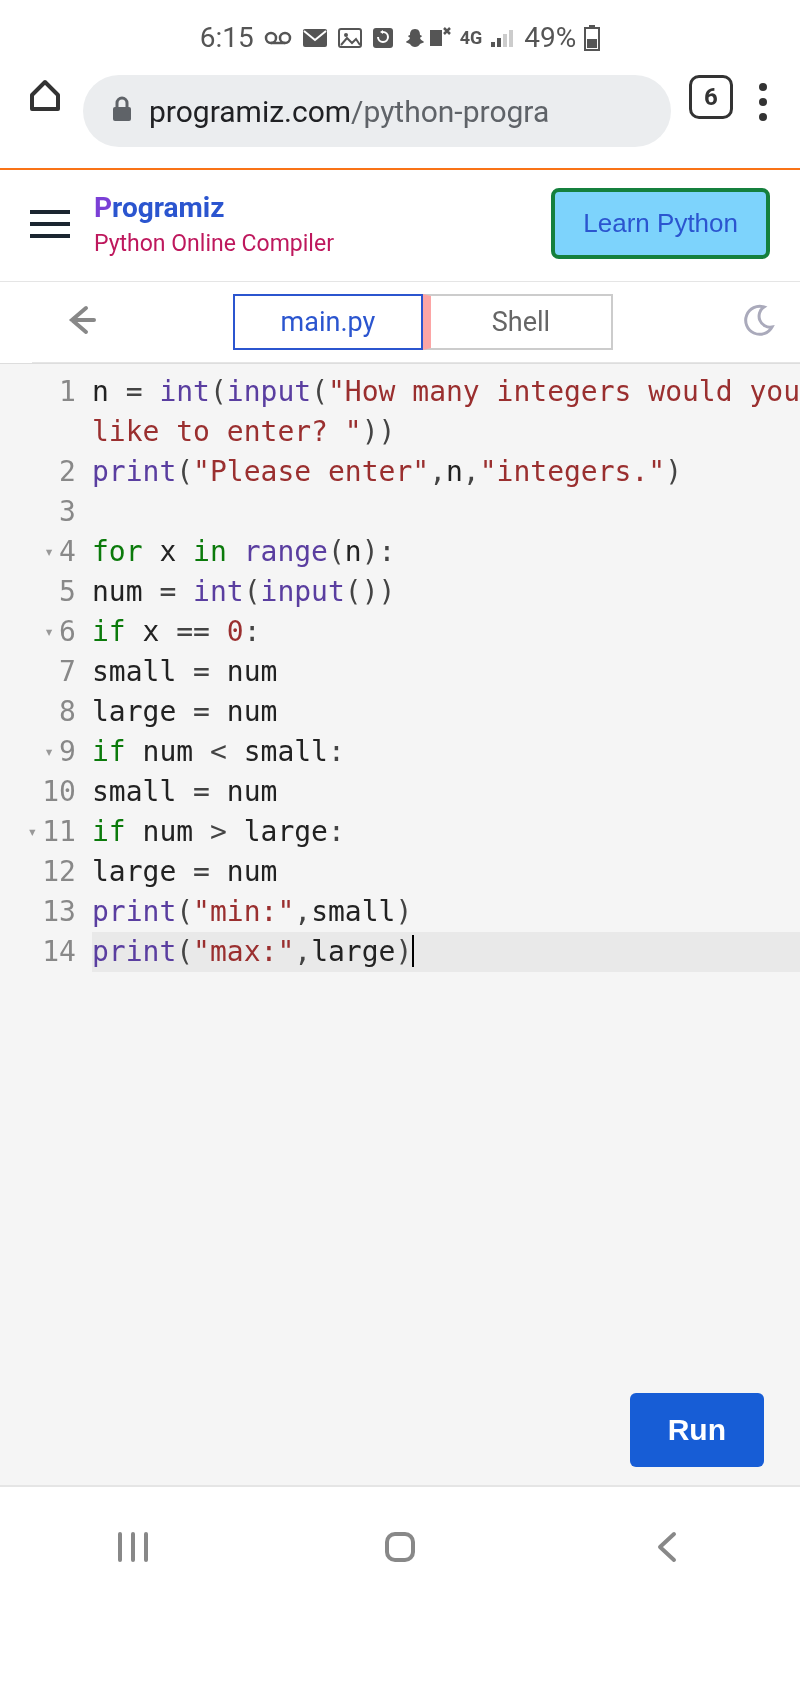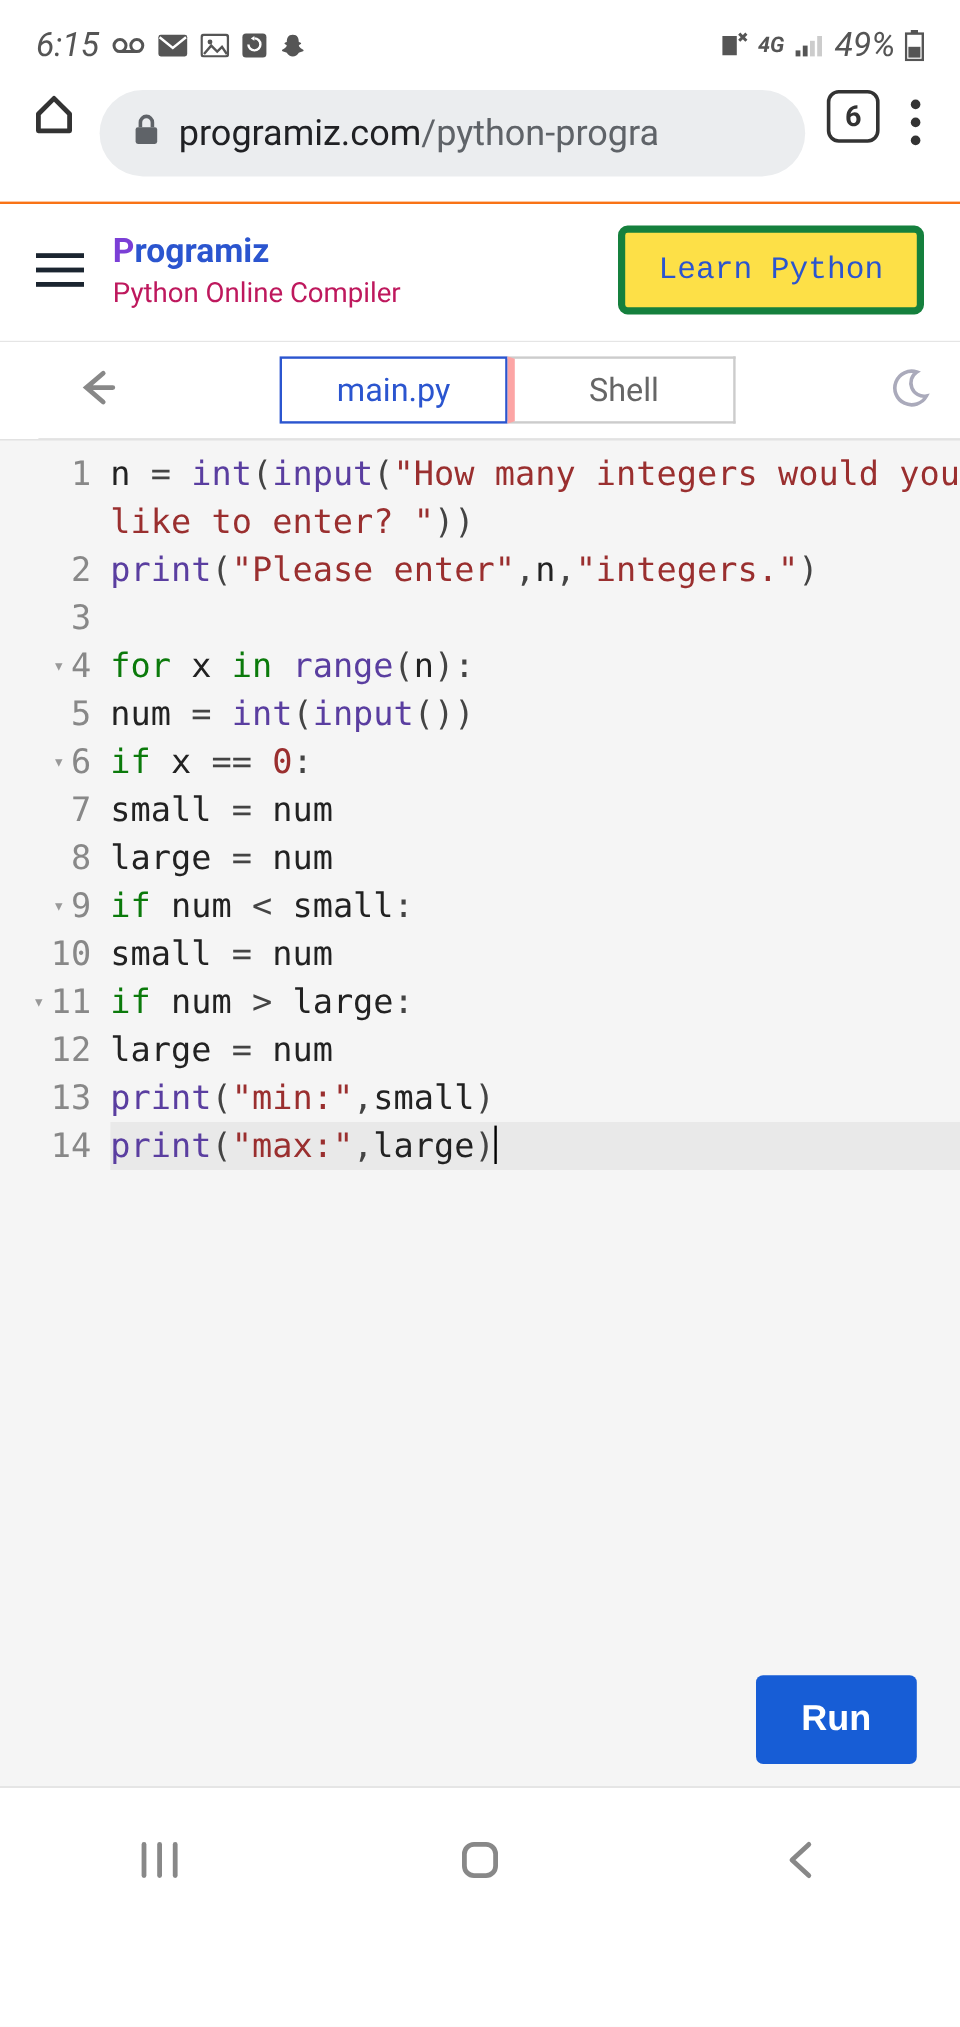--- a/index.html
+++ b/index.html
@@ -9,26 +9,25 @@
   font-family: -apple-system, BlinkMacSystemFont, "Segoe UI", Roboto, sans-serif;
   background: #fff;
   color: #333;
   overflow: hidden;
 }
 
 
 .status-bar {
   height: 75px;
   display: flex;
-  justify-content: space-between;
+  justify-content: center;
   align-items: center;
   padding: 12px 30px;
   color: #555;
   font-size: 28px;
-  font-style: italic;
 }
 .status-left { display: flex; align-items: center; gap: 10px; }
 .status-right { display: flex; align-items: center; gap: 8px; }
 .status-icon { display: inline-flex; align-items: center; }
 
 
 .browser-bar {
   height: 95px;
   display: flex;
   align-items: flex-start;
@@ -73,27 +72,26 @@
   gap: 24px;
   border-bottom: 1px solid #e5e5e5;
 }
 .hamburger { display: flex; flex-direction: column; gap: 8px; }
 .hamburger span { width: 40px; height: 4px; background: #1b2530; }
 .brand { flex: 1; }
 .brand-name { font-size: 28px; font-weight: 700; color: #2b55cf; }
 .brand-name .p-accent { color: #7b3fd6; }
 .brand-sub { font-size: 23px; color: #be185d; margin-top: 6px; }
 .learn-btn {
-  border: 6px solid #15803d;
+  border: 4px solid #15803d;
   color: #2b55cf;
-  background: #fde047;
+  background: #7dd3fc;
   border-radius: 8px;
   padding: 16px 28px;
   font-size: 26px;
-  font-family: Liberation Mono, monospace;
 }
 
 
 .tabs-row {
   display: flex;
   align-items: center;
   padding: 12px 22px 12px 22px;
   gap: 18px;
   border-bottom: 1px solid #e5e5e5;
   margin-left: 32px;
@@ -108,21 +106,21 @@
   align-items: center;
   justify-content: center;
   font-size: 27px;
   color: #666;
 }
 .tab.active {
   border-color: #2b55cf;
   color: #2b55cf;
 }
 .tab + .tab { border-left: none; }
-.tab.active + .tab { border-left: 6px solid #fca5a5; }
+.tab.active + .tab { border-left: 8px solid #fca5a5; }
 .moon-icon { color: #aab; }
 
 
 .editor {
   display: flex;
   font-family: "Menlo", "Consolas", monospace;
   font-size: 28px;
   line-height: 40px;
   background: #f5f5f5;
   border-top: 1px solid #ddd;

